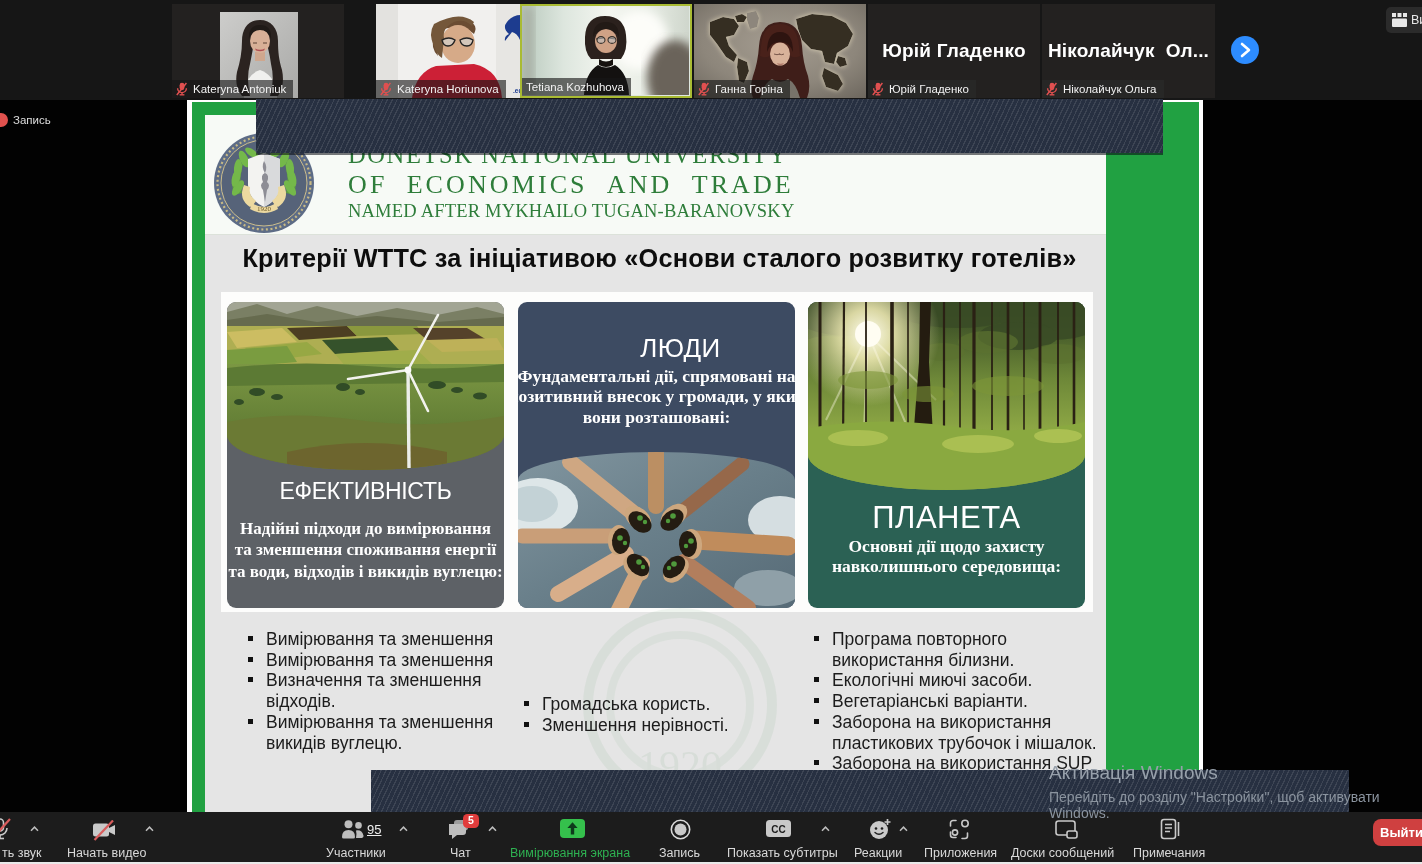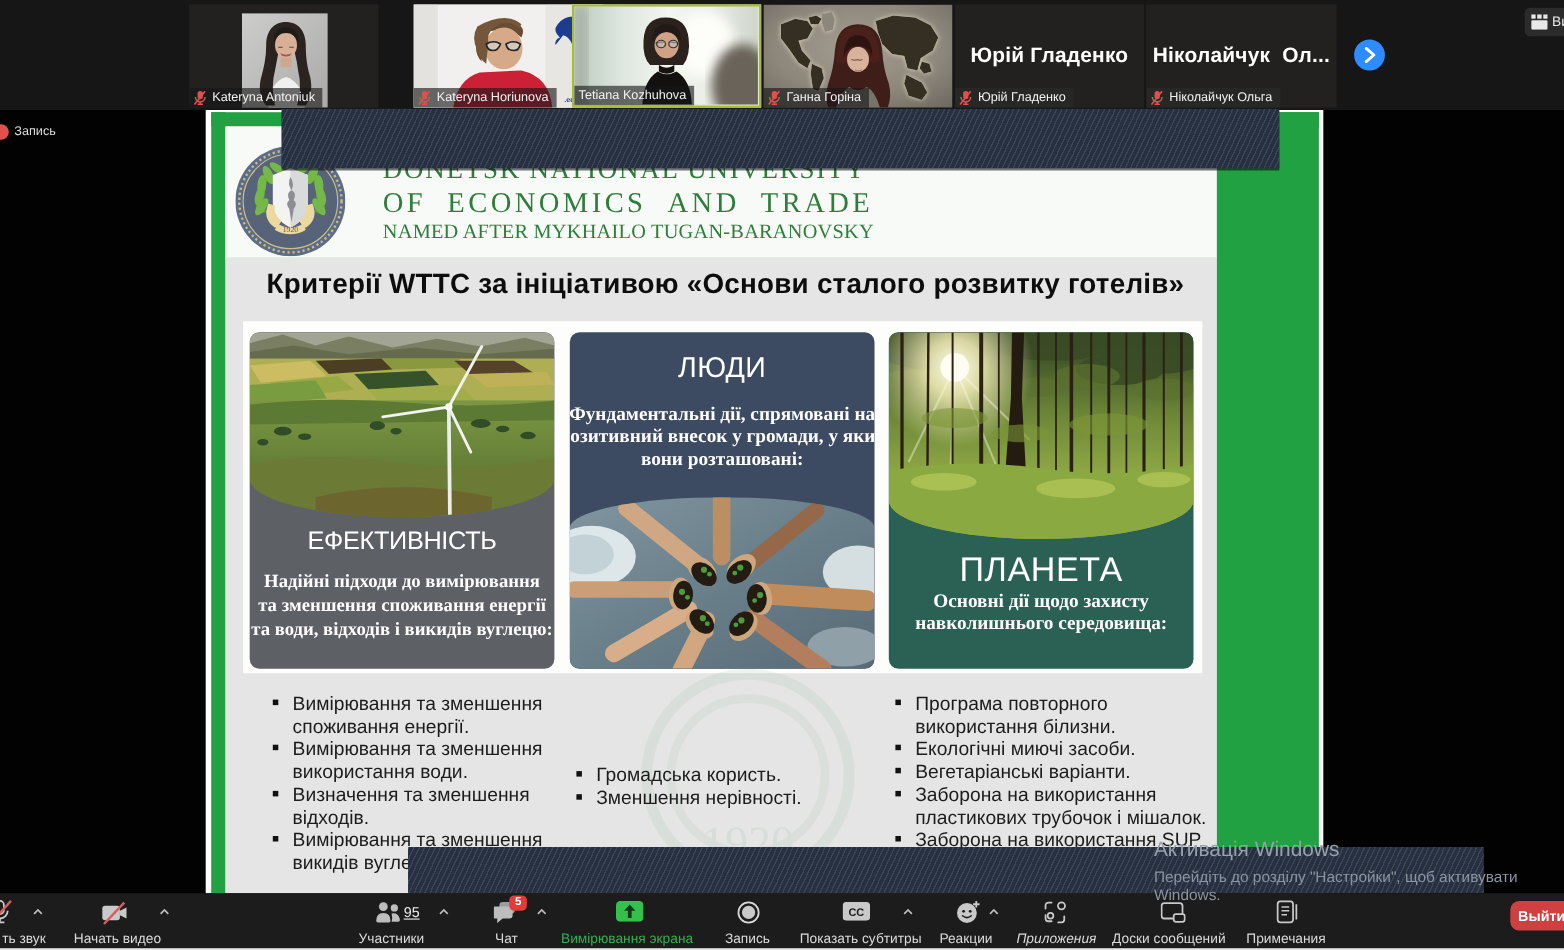--- a/index.html
+++ b/index.html
@@ -336,21 +336,21 @@
             </g>
             <line x1="181" y1="68" x2="182" y2="166" stroke="#eceeea" stroke-width="3.4"></line>
             <circle cx="181" cy="68" r="3.4" fill="#fafaf8"></circle>
           </g>
         </svg>
         <div class="cardtitle" style="top:176px;font-size:23px;letter-spacing:-0.3px;">ЕФЕКТИВНІСТЬ</div>
         <div class="cardserif" style="top:216px;font-size:17px;line-height:21.3px;width:104%;left:-2%;">Надійні підходи до вимірювання та&nbsp;зменшення споживання енергії та&nbsp;води, відходів і викидів вуглецю:</div>
       </div>
 
       <div class="card" id="card2">
-        <div class="cardtitle" style="top:17px;font-size:26px;letter-spacing:0.5px;">ЛЮДИ</div>
+        <div class="cardtitle" style="top:31px;font-size:26px;letter-spacing:0.5px;padding-left:24px;">ЛЮДИ</div>
         <div class="cardserif" style="top:64px;font-size:17.5px;line-height:20.4px;width:114%;left:-7%;">Фундаментальні дії, спрямовані на позитивний внесок у громади, у&nbsp;яких вони розташовані:</div>
         <svg width="277" height="160" viewBox="0 0 277 160" style="position:absolute;left:0;top:146px;">
           <defs>
             <clipPath id="pc2">
                 <path d="M0,32 A138.5,28 0 0 1 277,32 V160 H0 Z"></path>
               </clipPath>
             <linearGradient id="teal" x1="0" y1="0" x2="1" y2="1">
               <stop offset="0" stop-color="#8296a0"></stop>
                 <stop offset=".5" stop-color="#697f8a"></stop>
                 <stop offset="1" stop-color="#576b77"></stop>
@@ -475,23 +475,21 @@
               <ellipse cx="250" cy="134" rx="24" ry="7"></ellipse>
             </g>
           </g>
         </svg>
         <div class="cardtitle" style="top:198px;font-size:31px;letter-spacing:0.5px;">ПЛАНЕТА</div>
         <div class="cardserif" style="top:234px;font-size:17.5px;line-height:20.3px;">Основні дії щодо захисту навколишнього середовища:</div>
       </div>
 
       <div class="bul" style="left:43px;top:514px;width:260px;">
         <div><span class="sq"></span>Вимірювання та зменшення</div>
-        <div style="padding-left:18px;">споживання енергії.</div>
         <div><span class="sq"></span>Вимірювання та зменшення</div>
-        <div style="padding-left:18px;">використання води.</div>
         <div><span class="sq"></span>Визначення та зменшення</div>
         <div style="padding-left:18px;">відходів.</div>
         <div><span class="sq"></span>Вимірювання та зменшення</div>
         <div style="padding-left:18px;">викидів вуглецю.</div>
       </div>
       <div class="bul" style="left:319px;top:534px;width:240px;margin-top:45px;">
         <div><span class="sq"></span>Громадська користь.</div>
         <div><span class="sq"></span>Зменшення нерівності.</div>
       </div>
       <div class="bul" style="left:609px;top:514px;width:290px;">
@@ -617,21 +615,21 @@
     <svg width="21" height="21" viewBox="0 0 21 21">
       <g fill="none" stroke="#c9c9c9" stroke-width="1.6" stroke-linecap="round">
         <path d="M7,1.5 H4 a2.5,2.5 0 0 0 -2.5,2.5 v3"></path>
         <path d="M1.5,13 v3 a2.5,2.5 0 0 0 2.5,2.5 h3"></path>
         <path d="M13,19.5 h3 a2.5,2.5 0 0 0 2.5,-2.5 v-3"></path>
         <circle cx="16" cy="4.5" r="3.2"></circle>
         <circle cx="6" cy="13.5" r="2.6"></circle>
       </g>
     </svg>
   </div>
-  <div class="tbitem" style="left:924px;top:34px;text-align:left;font-style:italic;">Приложения</div>
+  <div class="tbitem" style="left:924px;top:34px;text-align:left;">Приложения</div>
 
   <div class="tbitem" style="left:1055px;top:8px;text-align:left;">
     <svg width="23" height="19" viewBox="0 0 23 19">
       <rect x="1" y="1" width="19" height="14" rx="2.5" fill="none" stroke="#c9c9c9" stroke-width="1.6"></rect>
       <rect x="12" y="11" width="10" height="7" rx="2" fill="#1c1c1c" stroke="#c9c9c9" stroke-width="1.6"></rect>
     </svg>
   </div>
   <div class="tbitem" style="left:1011px;top:34px;text-align:left;">Доски сообщений</div>
 
   <div class="tbitem" style="left:1160px;top:6px;text-align:left;">

